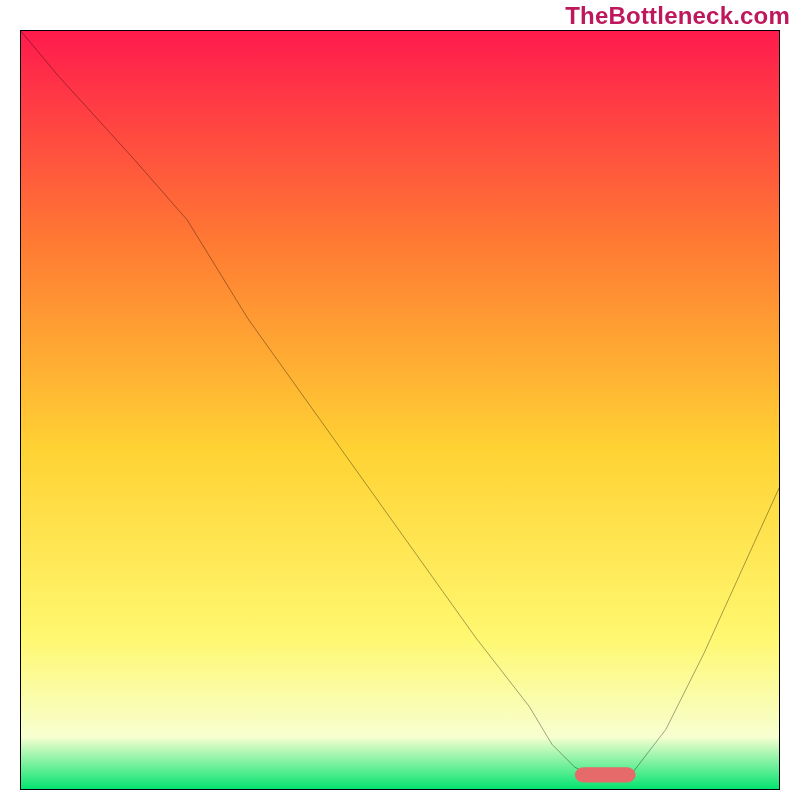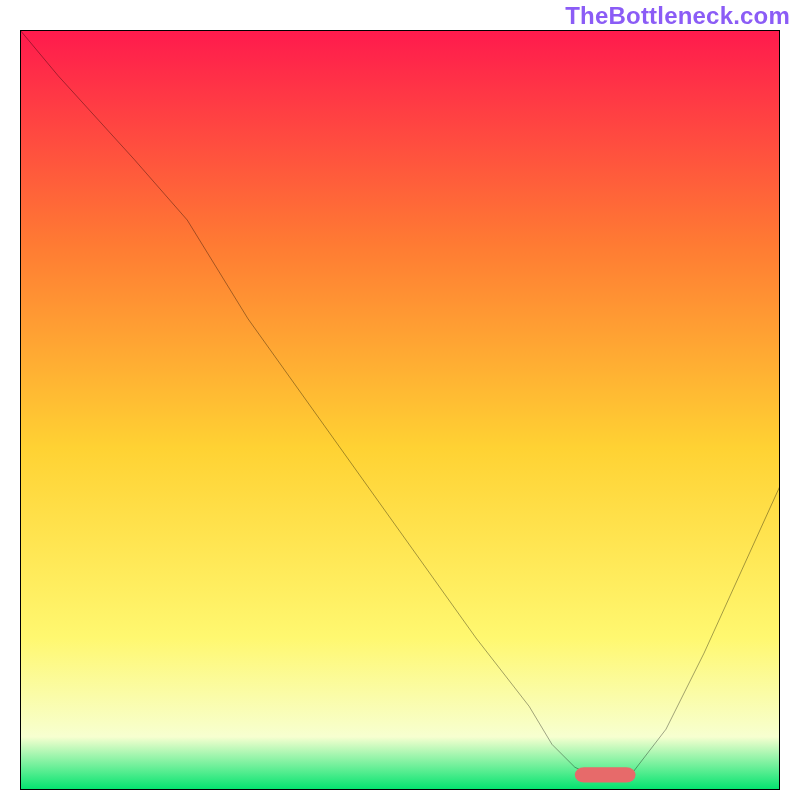--- a/index.html
+++ b/index.html
@@ -14,21 +14,21 @@
     position: relative;
     width: 800px;
     height: 800px;
   }
   .watermark {
     position: absolute;
     top: 2px;
     right: 10px;
     font-size: 24px;
     font-weight: 600;
-    color: #8b5cf6;
+    color: #be185d;
     letter-spacing: 0.2px;
   }
   .plot {
     position: absolute;
     left: 20px;
     top: 30px;
     width: 760px;
     height: 760px;
   }
   .frame-border {

